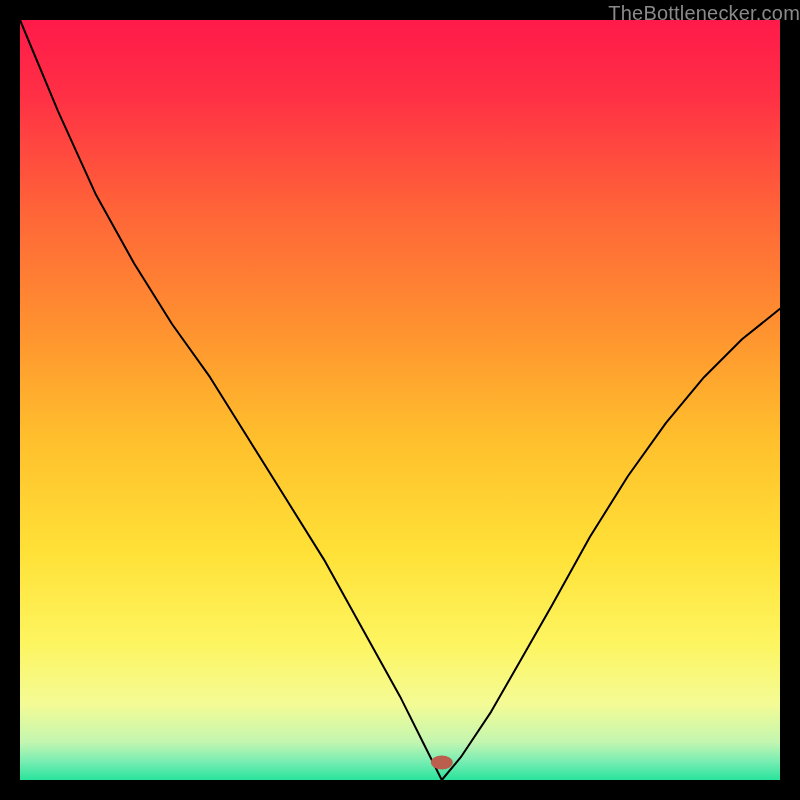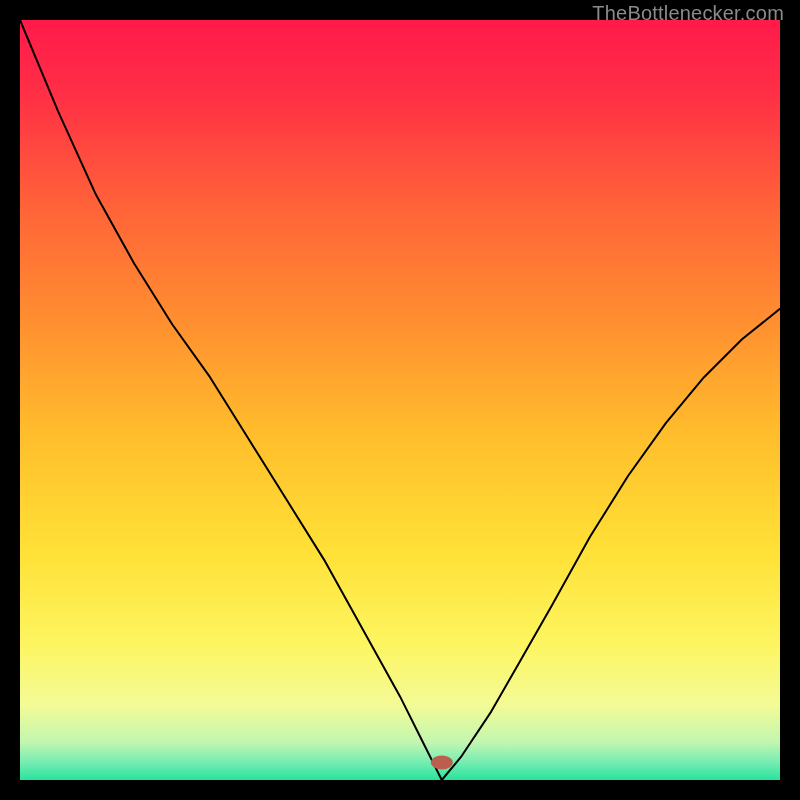--- a/index.html
+++ b/index.html
@@ -11,21 +11,21 @@
     overflow: hidden;
   }
   .stage {
     position: relative;
     width: 800px;
     height: 800px;
   }
   .attribution {
     position: absolute;
     top: 2px;
-    right: 16px;
+    right: 0;
     font-family: Arial, Helvetica, sans-serif;
     font-size: 20px;
     color: #8a8a8a;
     letter-spacing: 0.2px;
     user-select: none;
   }
   svg {
     position: absolute;
     left: 0;
     top: 0;

